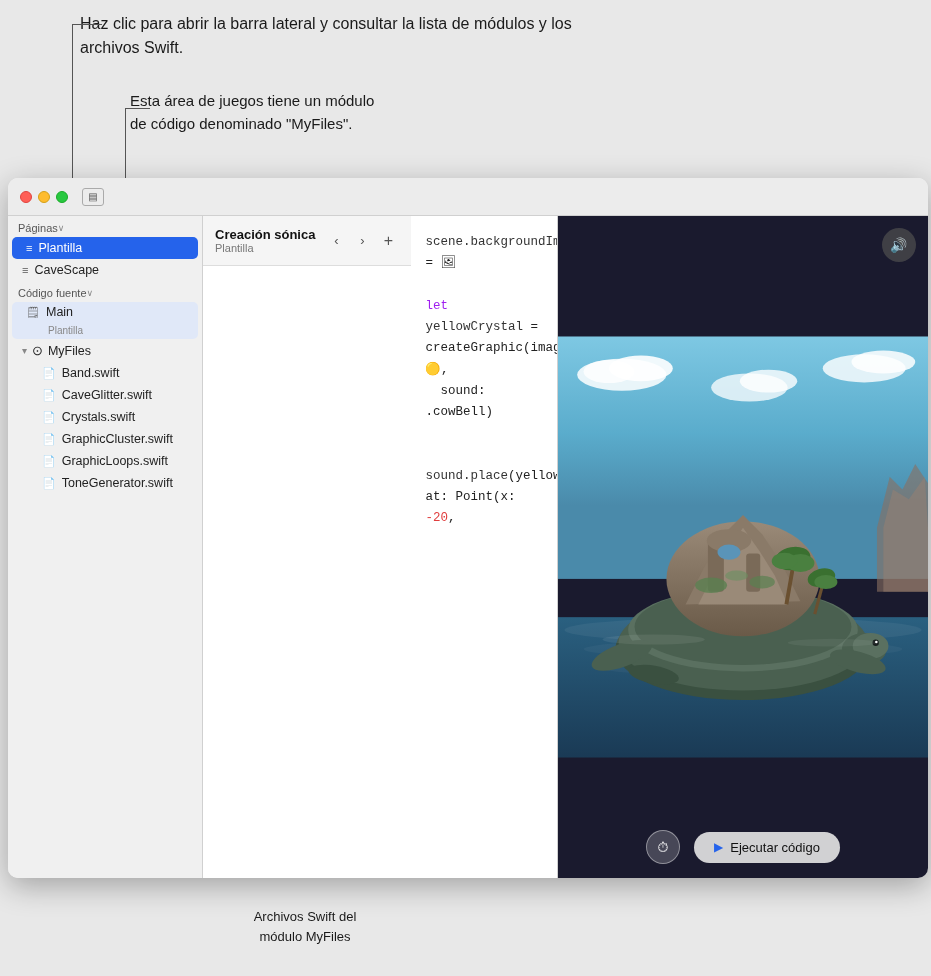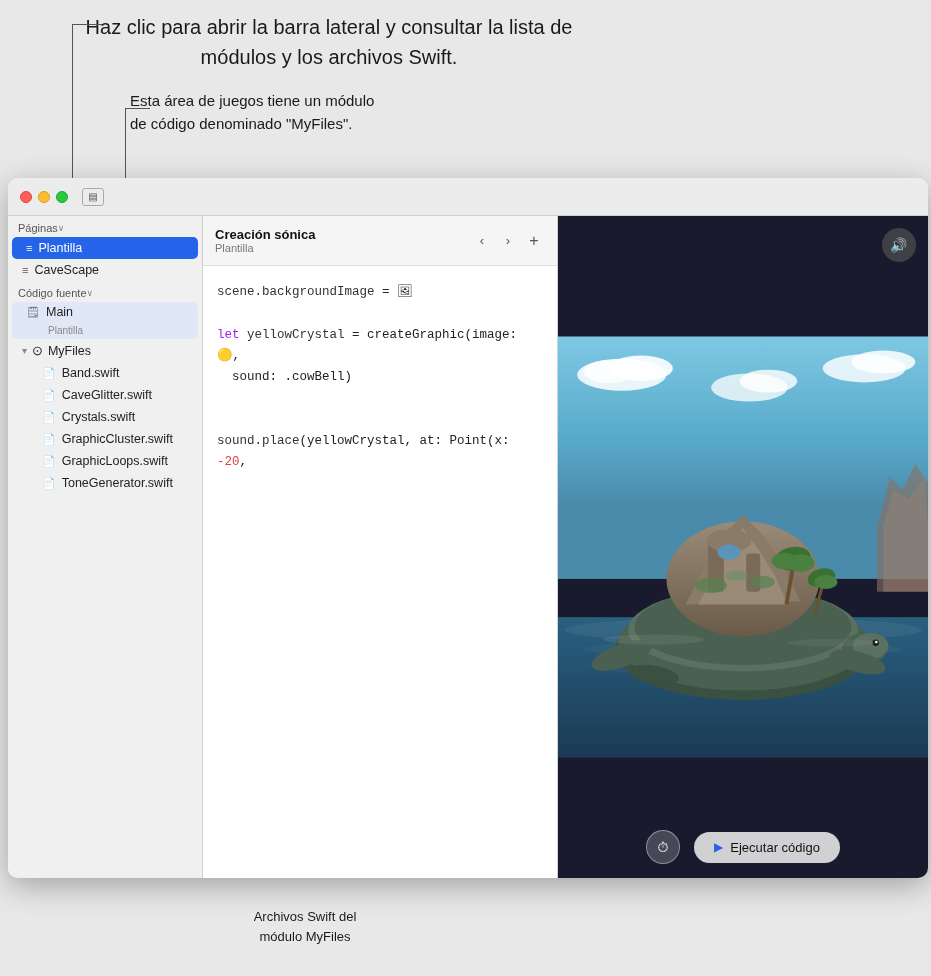--- a/index.html
+++ b/index.html
@@ -9,26 +9,25 @@
       width: 931px;
       min-height: 976px;
       position: relative;
       overflow: hidden;
     }
 
     
     .callout-top {
       position: absolute;
       top: 12px;
-      left: 69px;
+      left: 80px;
       width: 520px;
-      font-size: 20px;
+      font-size: 16px;
       line-height: 1.5;
       color: #1a1a1a;
-      text-align: center;
     }
     .callout-second {
       position: absolute;
       top: 90px;
       left: 130px;
       width: 420px;
       font-size: 15px;
       line-height: 1.5;
       color: #1a1a1a;
     }
@@ -275,21 +274,21 @@
     .main-area {
       display: flex;
       flex: 1;
       overflow: hidden;
     }
 
     
     .code-panel {
       width: 355px;
       display: flex;
-      flex-direction: column;
+      flex-direction: row;
       border-right: 1px solid #d0d0d0;
       background: #fff;
     }
     .code-panel-header {
       height: 50px;
       background: #f5f5f5;
       border-bottom: 1px solid #ddd;
       display: flex;
       align-items: center;
       padding: 0 12px;

